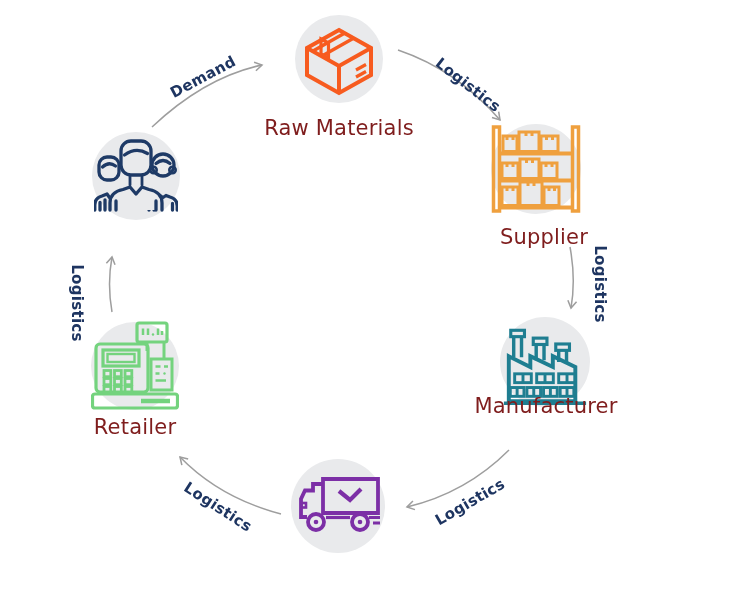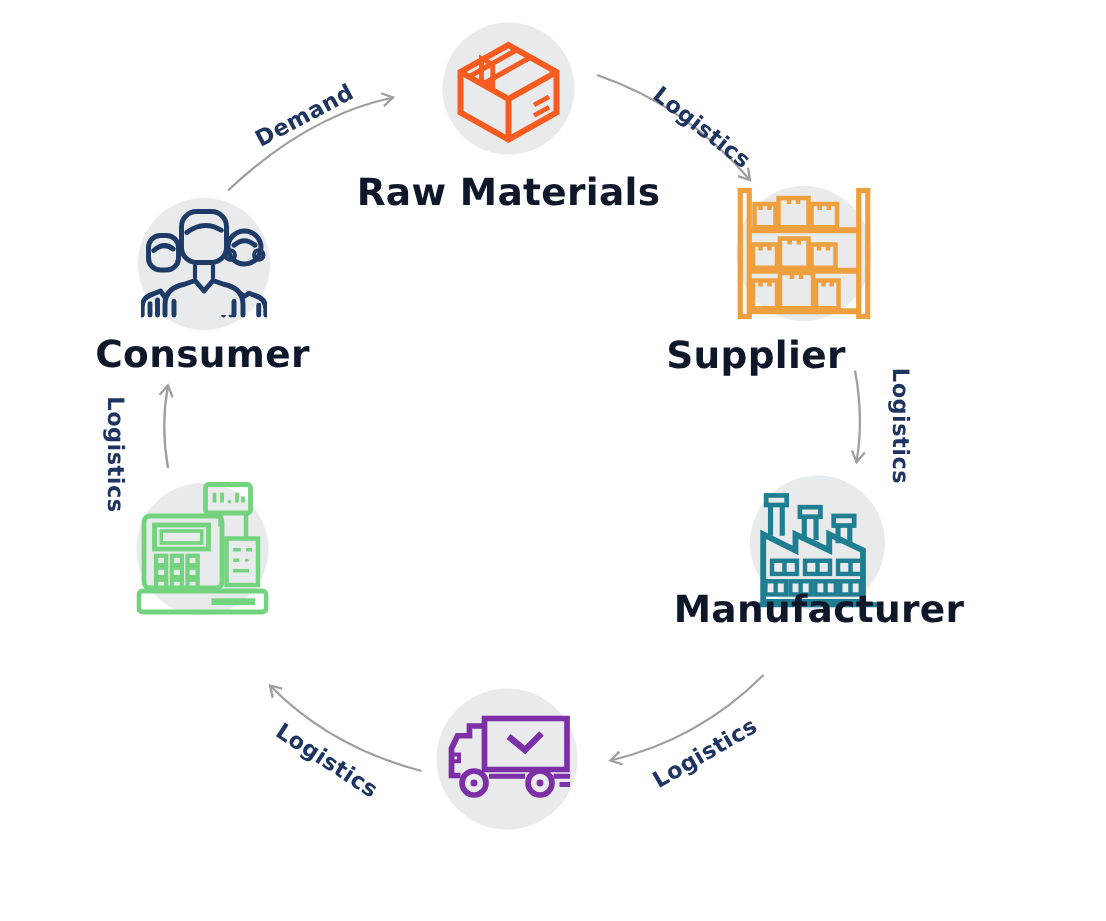--- a/index.html
+++ b/index.html
@@ -25,23 +25,23 @@
     display: flex;
     align-items: center;
     justify-content: center;
     overflow: visible;
   }
   .node-circle svg { display: block; }
   .node-label {
     position: absolute;
     z-index: 3;
     transform: translate(-50%, -50%);
-    font-size: 25px;
-    font-weight: 700;
-    color: #0f172a;
+    font-size: 21px;
+    font-weight: 400;
+    color: #7f1d1d;
     white-space: nowrap;
     letter-spacing: 0.2px;
   }
   .edge-label {
     position: absolute;
     z-index: 3;
     transform: translate(-50%, -50%) rotate(var(--rot, 0deg));
     font-size: 15px;
     font-weight: 600;
     color: #1e3561;
@@ -101,21 +101,21 @@
           <path d="M 55,38 V 42 M 61,38 V 42"></path>
         <rect x="11" y="62" width="16" height="18.5"></rect>
           <path d="M 16,62 V 66 M 22,62 V 66"></path>
         <rect x="29" y="57" width="22" height="23.5"></rect>
           <path d="M 37,57 V 61 M 43,57 V 61"></path>
         <rect x="53" y="62" width="15" height="18.5"></rect>
           <path d="M 58,62 V 66 M 63.5,62 V 66"></path>
       </g>
     </svg>
   </div>
-  <div class="node-label" style="left:504px; top:237px;">Supplier</div>
+  <div class="node-label" style="left:544px; top:237px;">Supplier</div>
 
   <div class="node-circle" style="left:500px; top:317px; width:90px; height:90px;">
     <svg width="92" height="80" viewBox="0 0 92 80" fill="none" stroke="#1f7e91" stroke-width="4" style="margin-top:8px;">
       <path d="M 9,76 V 30 L 31,41 V 30 L 54,41 V 30 L 77,41 V 76 Z"></path>
       <path d="M 4,78 H 88" stroke-width="3.5"></path>
       <path d="M 14,31 V 10 M 22,31 V 10" stroke-width="3.5"></path>
         <rect x="11" y="3.5" width="14" height="6.5" stroke-width="3.2"></rect>
       <path d="M 37,34 V 18 M 45,34 V 18" stroke-width="3.5"></path>
         <rect x="34" y="11.5" width="14" height="6.5" stroke-width="3.2"></rect>
       <path d="M 60,36 V 24 M 68,36 V 24" stroke-width="3.5"></path>
@@ -175,20 +175,21 @@
           <rect x="23.5" y="65.5" width="6.8" height="6.2"></rect>
           <rect x="34" y="65.5" width="6.8" height="6.2"></rect>
       </g>
       <rect x="60" y="38" width="21" height="31" stroke-width="3"></rect>
       <path d="M 64.5,45.5 H 69.5 M 73,45.5 H 77 M 64.5,52.5 H 68.5 M 64.5,59.5 H 75" stroke-width="2.4"></path>
       <circle cx="73.5" cy="52.5" r="1.2" fill="#74d37e" stroke="none"></circle>
       <rect x="1.5" y="73" width="85" height="14" rx="2.5"></rect>
       <path d="M 50,80 H 79" stroke-width="4.5"></path>
     </svg>
   </div>
+  <div class="node-label" style="left:135px; top:427px;">Retailer</div>
 
   <div class="node-circle" style="left:92px; top:132px; width:88px; height:88px;">
     <svg width="84" height="76" viewBox="0 0 84 76" fill="none" stroke="#1e3a66" stroke-width="3.3" stroke-linecap="round" stroke-linejoin="round">
 
       <rect x="5" y="19" width="20" height="23" rx="8"></rect>
       <path d="M 8.5,29 Q 15,23 21.5,28"></path>
       <path d="M 0.8,72 V 67 Q 0.8,60 8,58 L 13,56 L 15.5,59.5"></path>
       <path d="M 6,64.5 V 72 M 11,62 V 72"></path>
 
       <circle cx="69" cy="27" r="11"></circle>
@@ -199,21 +200,20 @@
       <path d="M 60,65 V 72 M 78.5,65.5 V 72"></path>
 
       <path d="M 16,72 V 65 Q 16,54 29,51.5 L 36,49 L 42,56 L 48,49 L 55,51.5 Q 68,54 68,65 V 72 Z" fill="#e9eaec" stroke="none"></path>
       <rect x="27" y="3" width="30" height="34" rx="10" fill="#e9eaec"></rect>
       <path d="M 30.5,17 Q 42,8.5 53.5,15.5"></path>
       <path d="M 16,72 V 65 Q 16,54 29,51.5 L 36,49 L 42,56 L 48,49 L 55,51.5 Q 68,54 68,65 V 72"></path>
       <path d="M 36,39 V 47 M 48,39 V 47" stroke-width="2.8"></path>
       <path d="M 22,63 V 72 M 62,63 V 72"></path>
     </svg>
   </div>
-  <div class="node-label" style="left:135px; top:236px;">Consumer</div>
 
   <div class="edge-label" style="left:203px; top:77px; --rot:-28deg;">Demand</div>
   <div class="edge-label" style="left:468px; top:85px; --rot:38deg;">Logistics</div>
   <div class="edge-label" style="left:600px; top:284px; --rot:90deg;">Logistics</div>
   <div class="edge-label" style="left:470px; top:502px; --rot:-30deg;">Logistics</div>
   <div class="edge-label" style="left:218px; top:507px; --rot:33deg;">Logistics</div>
   <div class="edge-label" style="left:77px; top:303px; --rot:90deg;">Logistics</div>
 
 </div>
 

